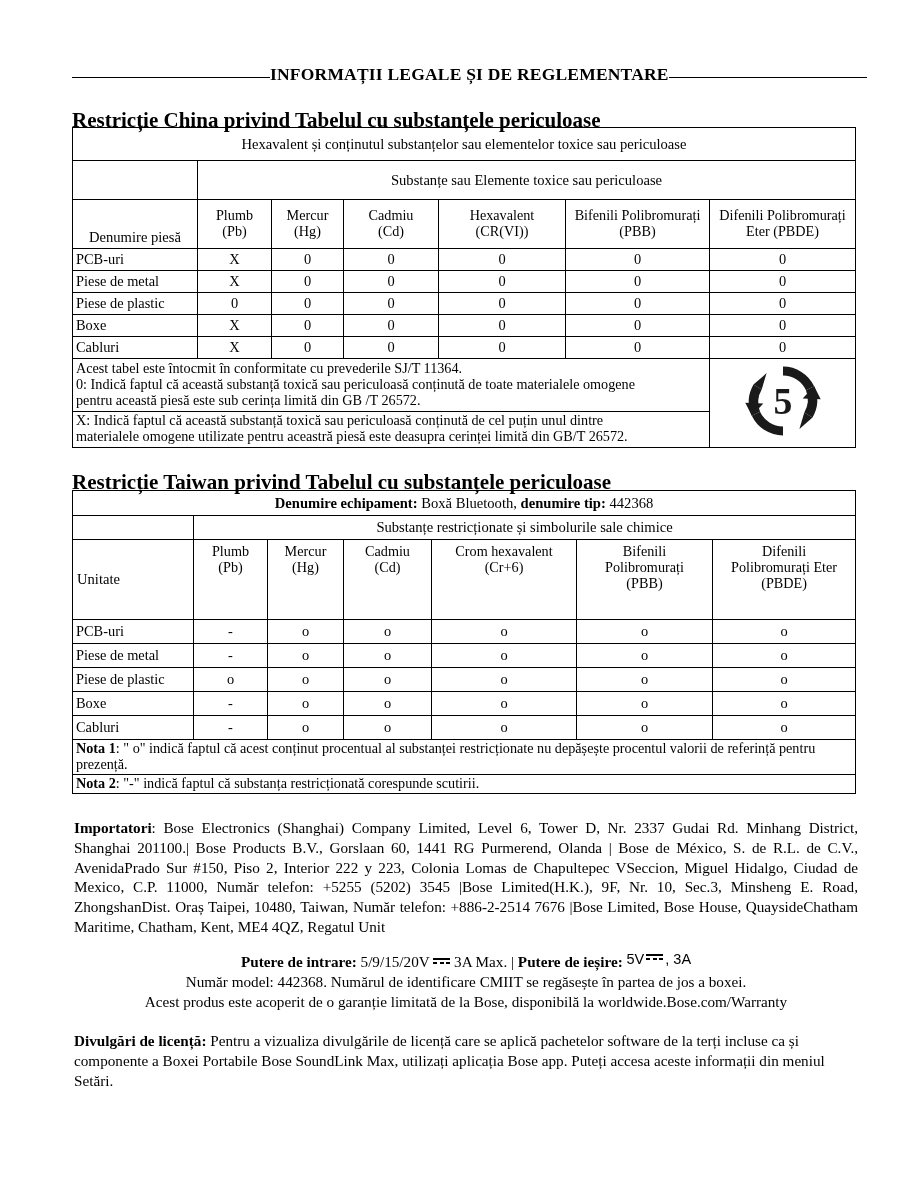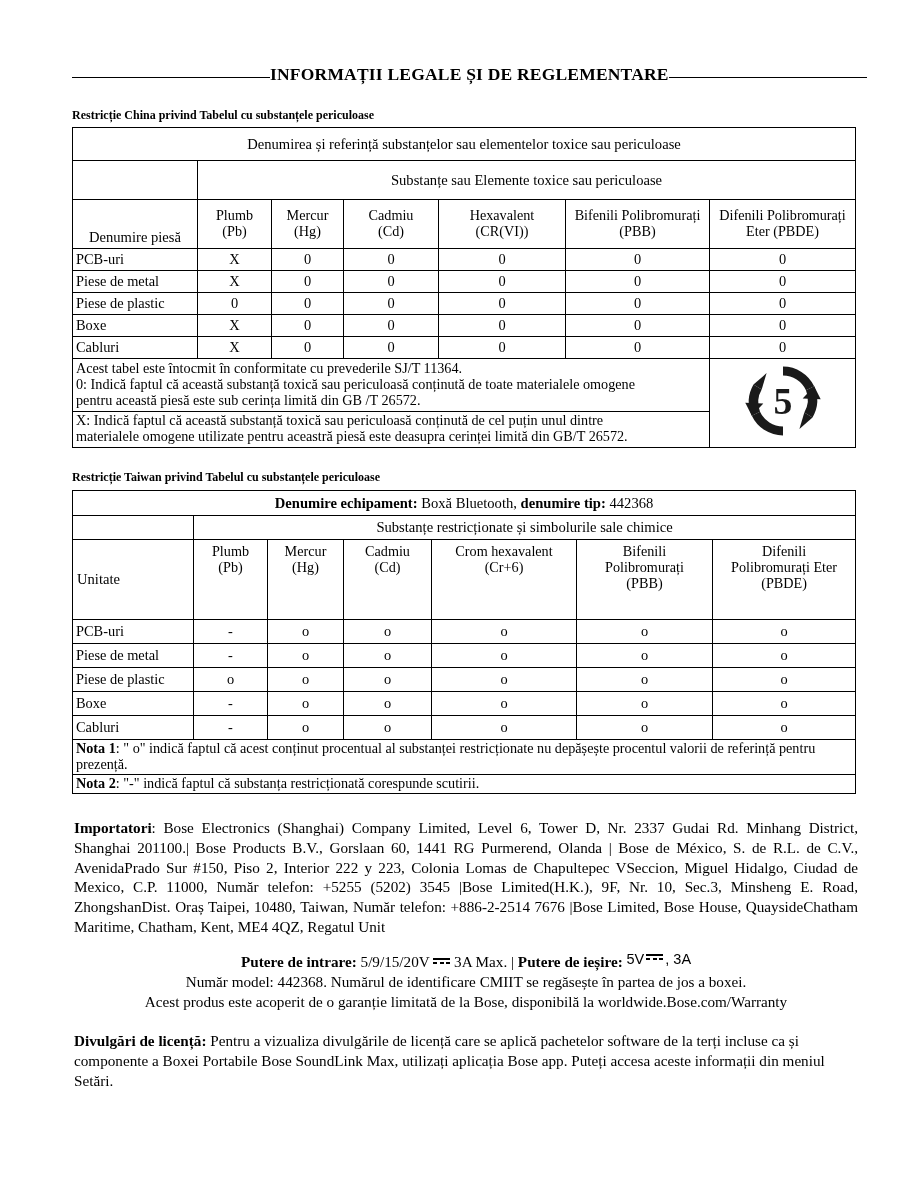--- a/index.html
+++ b/index.html
@@ -38,21 +38,21 @@
     vertical-align: 2px;
     border-bottom: 1.6px solid #000;
     width: 198px;
     height: 0;
   }
   .rule.left { margin-right: 0px; }
   .rule.right { margin-left: 0px; }
 
   .section-title {
     font-weight: bold;
-    font-size: 12px;
+    font-size: 21px;
     margin: 0;
     padding: 0;
   }
 
   
   table.haz {
     border-collapse: collapse;
     table-layout: fixed;
     width: 783px;
     font-size: 14.2px;
@@ -184,21 +184,21 @@
         <col style="width:125px">
         <col style="width:74px">
         <col style="width:72px">
         <col style="width:95px">
         <col style="width:127px">
         <col style="width:144px">
         <col style="width:146px">
       </colgroup>
       <tbody>
         <tr class="r-title">
-          <td colspan="7" class="band">Denumirea și referință substanțelor sau elementelor toxice sau periculoase</td>
+          <td colspan="7" class="band">Hexavalent și conținutul substanțelor sau elementelor toxice sau periculoase</td>
         </tr>
         <tr class="r-sub">
           <td></td>
           <td colspan="6" class="band">Substanțe sau Elemente toxice sau periculoase</td>
         </tr>
         <tr class="r-head">
           <td class="lft bld" style="font-size:14.6px; padding-left:16px; vertical-align:bottom; padding-bottom:3px;">Denumire piesă</td>
           <td class="colhead">
             <div>Plumb</div>
             <div>(Pb)</div>

